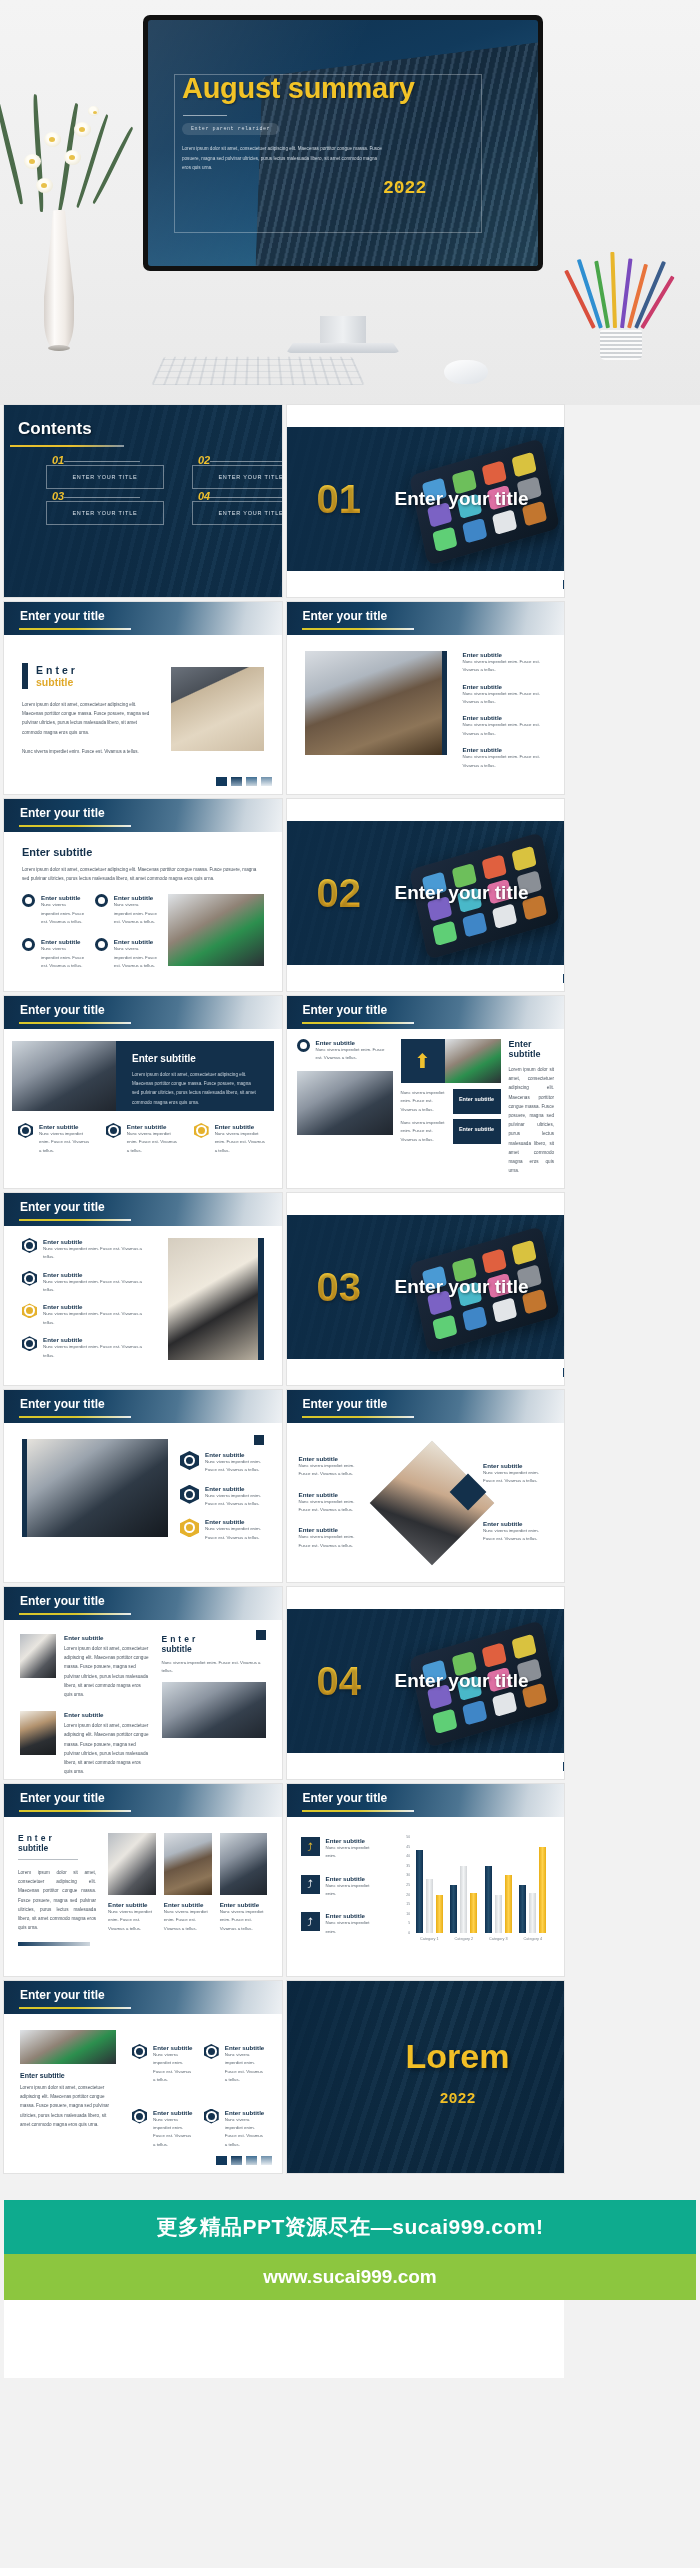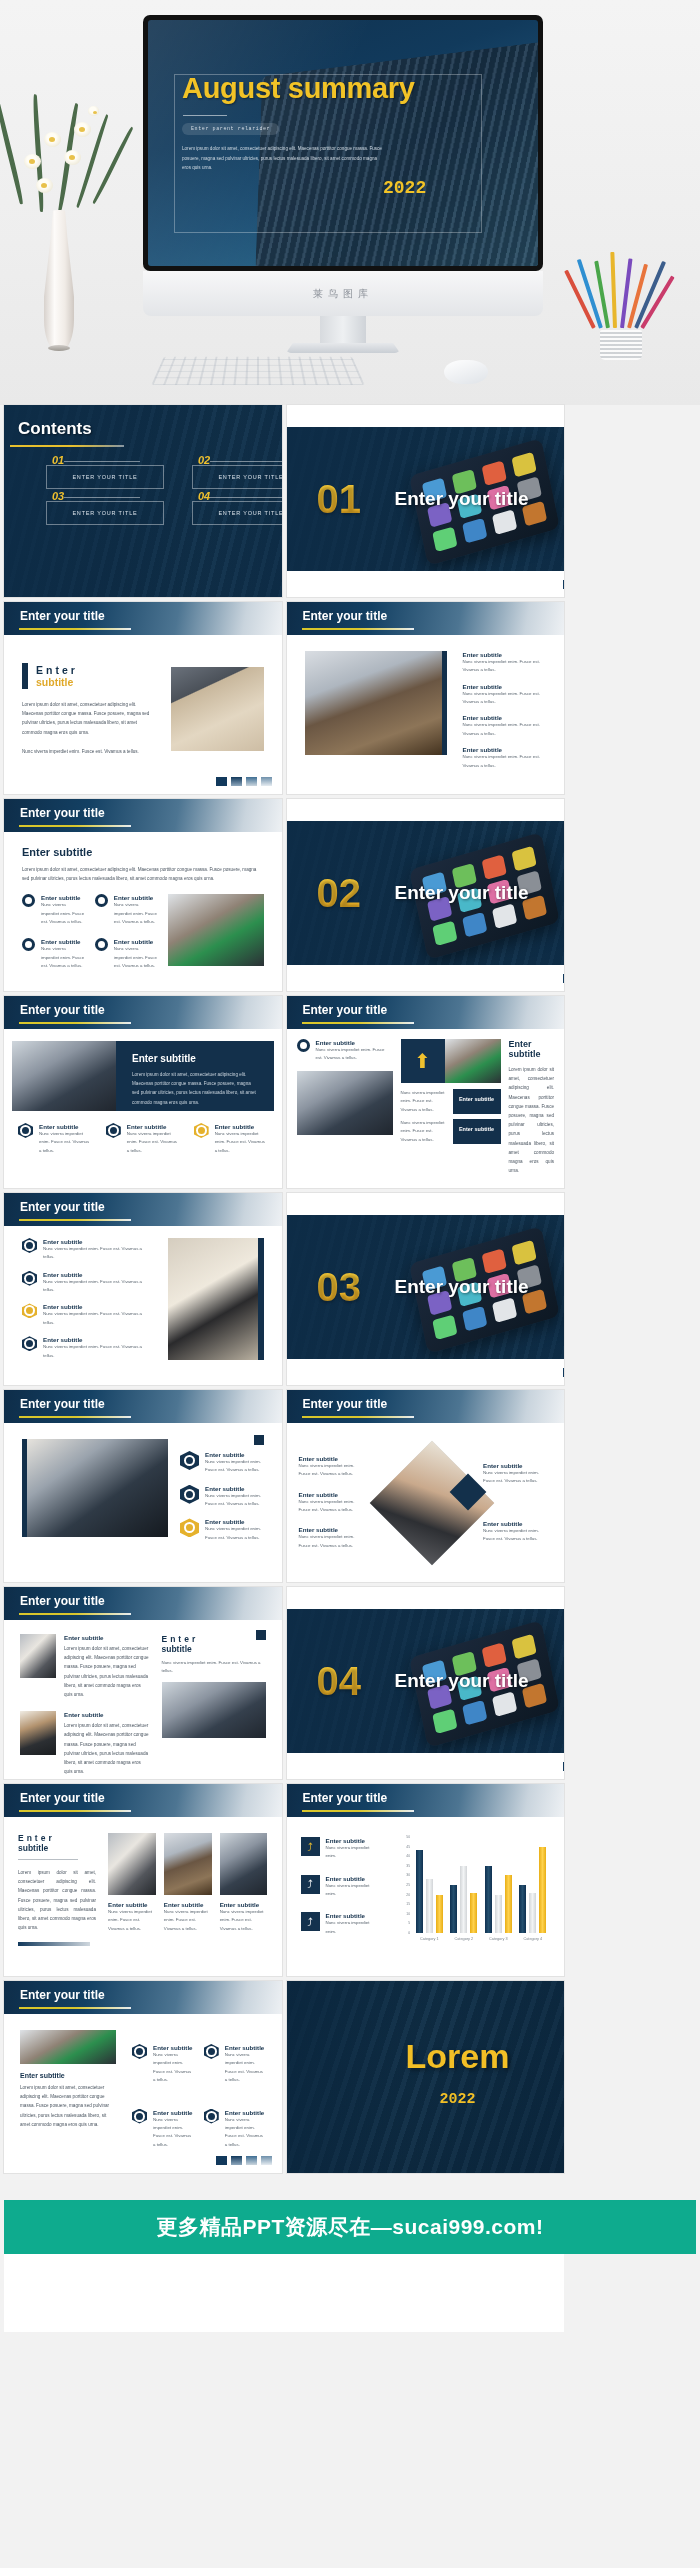--- a/index.html
+++ b/index.html
@@ -241,23 +241,20 @@
         <div class="screen-inner">
           <div class="hero-frame"></div>
           <div class="hero-title">August summary</div>
           <div class="hero-rule"></div>
           <div class="hero-pill">Enter parent relarider</div>
           <div class="hero-lorem">Lorem ipsum dolor sit amet, consectetuer adipiscing elit. Maecenas porttitor congue massa. Fusce posuere, magna sed pulvinar ultricies, purus lectus malesuada libero, sit amet commodo magna eros quis urna.</div>
           <div class="hero-year">2022</div>
         </div>
       </div>
     </div>
-    <div class="mon-base">
-      <span class="mon-watermark">莱鸟图库</span>
-    </div>
     <div class="mon-neck"></div>
     <div class="mon-foot"></div>
     <div class="keyboard"></div>
     <div class="mouse"></div>
 
     <div class="pencils">
       <div class="pencil" style="left:4px;  height:64px; background:#d94f3d; transform:rotate(-26deg);"></div>
       <div class="pencil" style="left:11px; height:72px; background:#2f8fd1; transform:rotate(-18deg);"></div>
       <div class="pencil" style="left:18px; height:68px; background:#4aa64a; transform:rotate(-10deg);"></div>
       <div class="pencil" style="left:25px; height:76px; background:#e8b62c; transform:rotate(-2deg);"></div>
@@ -960,15 +957,16 @@
           <div class="thanks-bg"></div>
           <div class="thanks-txt">Lorem</div>
           <div class="thanks-year">2022</div>
         </div>
       </div>
     </div>
 
     <div class="gap"></div>
 
     <div class="banner banner-a">更多精品PPT资源尽在—sucai999.com!</div>
+    <div class="banner banner-b">www.sucai999.com</div>
     <div class="tail"></div>
   </div>
 </div>
 
 </body></html>

